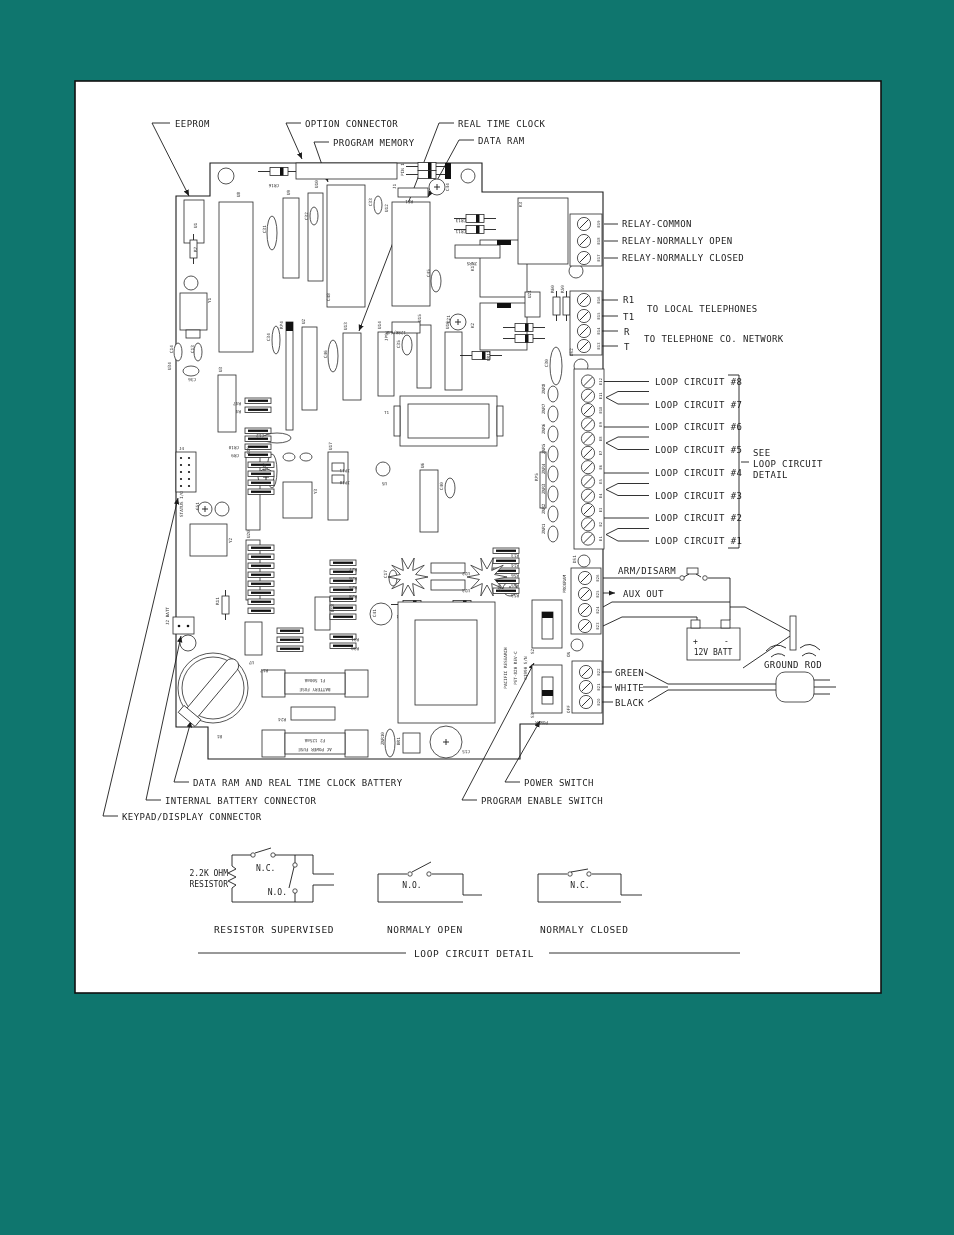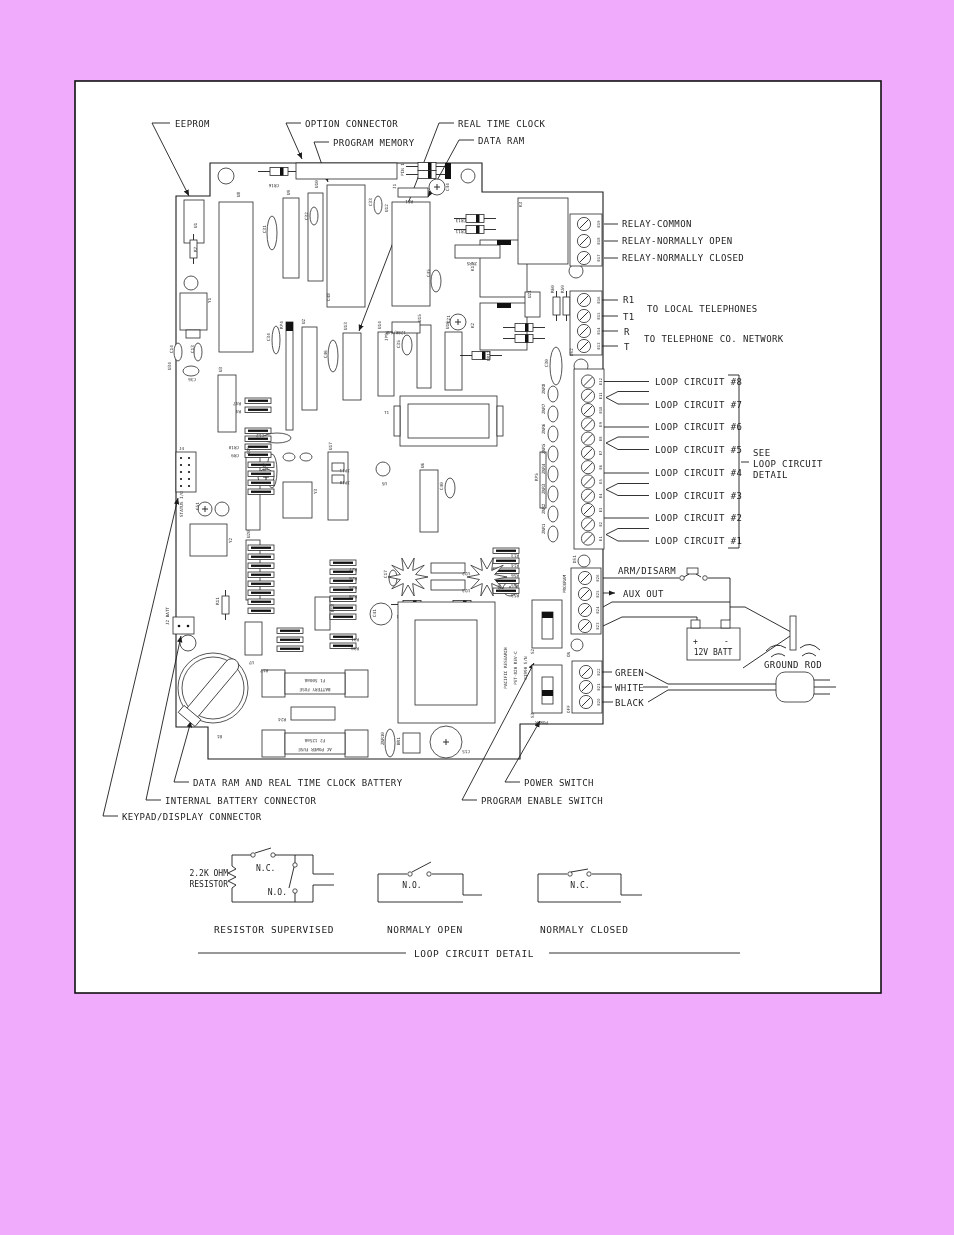--- a/index.html
+++ b/index.html
@@ -1,16 +1,16 @@
 <!DOCTYPE html>
 <html><head>
 <meta charset="utf-8">
 <style>
   html,body{margin:0;padding:0;background:#fff;}
-  .page{position:relative;width:954px;height:1235px;background:#f0abfc;font-family:"DejaVu Sans Mono",monospace;}
+  .page{position:relative;width:954px;height:1235px;background:#0f766e;font-family:"DejaVu Sans Mono",monospace;}
   svg{display:block;}
   svg text{fill:#1c1c1c;font-family:"DejaVu Sans Mono",monospace;}
   .ln{stroke:#1c1c1c;stroke-width:0.9;fill:none;}
   .ln2{stroke:#1c1c1c;stroke-width:1.1;fill:none;}
   .part{stroke:#2a2a2a;stroke-width:0.8;fill:#fff;}
   .lbl{font-size:9px;letter-spacing:0.4px;}
   .lblb{font-size:9.5px;letter-spacing:0.6px;}
   .tiny{font-size:4.3px;fill:#333;}
   .etag{font-size:3.8px;fill:#333;}
   .sm{font-size:8px;}

